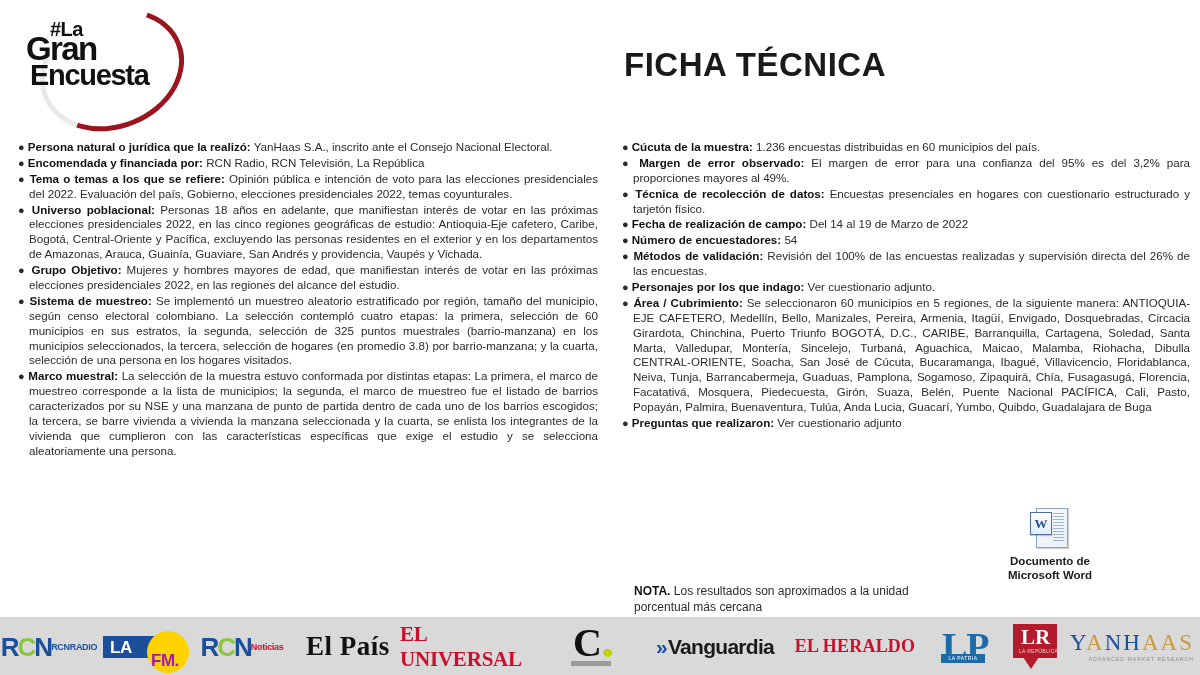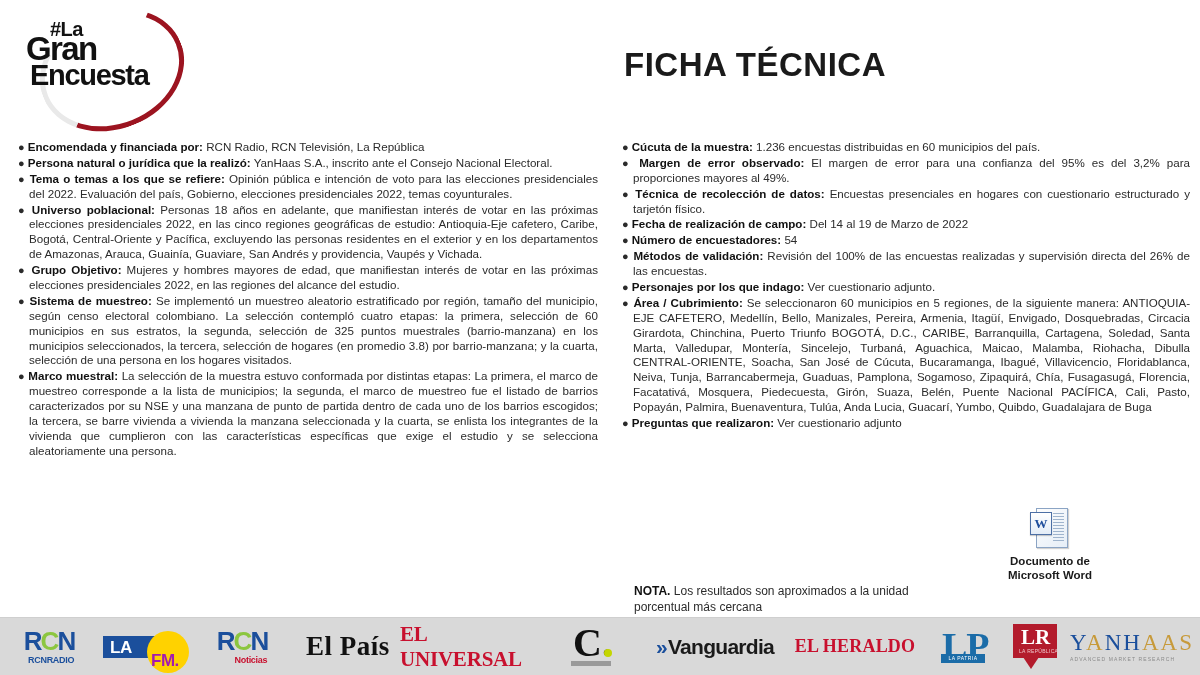--- a/index.html
+++ b/index.html
@@ -227,21 +227,21 @@
   .rcn-mark .c-green { color: #8cc63f; }
   .rcn-sub {
     font-size: 9px;
     font-weight: 700;
     letter-spacing: -0.3px;
     color: #1b4f9c;
     text-align: center;
     margin-top: 1px;
   }
   .rcn-sub.red { color: #c8102e; }
-  .stack { display: flex; flex-direction: column; align-items: flex-end; }
+  .stack { display: flex; flex-direction: row; align-items: center; }
 
   
   .lafm {
     position: relative;
     width: 96px; height: 32px;
     display: flex; align-items: center;
   }
   .lafm .bluebox {
     position: absolute; left: 0; top: 5px;
     width: 74px; height: 22px;
@@ -339,21 +339,21 @@
     position: absolute; left: 8px; top: 3px;
     font-family: "Liberation Serif", serif;
     font-size: 21px; font-weight: 700; color: #ffffff;
     line-height: 1;
   }
   .lr-logo .lr-sub {
     position: absolute; left: 6px; top: 24px;
     font-size: 5px; color: #f0c6cc; letter-spacing: 0.3px;
   }
   .yanhaas {
-    text-align: left;
+    text-align: right;
   }
   .yanhaas .yh {
     font-family: "Liberation Serif", serif;
     font-size: 23px;
     font-weight: 400;
     letter-spacing: 2px;
     line-height: 1;
     color: #1b4f9c;
   }
   .yanhaas .yh .gold { color: #c79a3a; }
@@ -377,22 +377,22 @@
       <span class="logo-enc">Encuesta</span>
     </div>
   </div>
 
   <div class="page-title">FICHA TÉCNICA</div>
 </div>
 
 <div class="columns">
 
   <div class="col col-left" id="col-left">
+      <p class="bullet-item"><span class="dot">● </span><span class="lbl">Persona natural o jurídica que la realizó:</span><span class="txt"> YanHaas S.A., inscrito ante el Consejo Nacional Electoral.</span></p>
       <p class="bullet-item"><span class="dot">● </span><span class="lbl">Encomendada y financiada por:</span><span class="txt"> RCN Radio, RCN Televisión, La República</span></p>
-      <p class="bullet-item"><span class="dot">● </span><span class="lbl">Persona natural o jurídica que la realizó:</span><span class="txt"> YanHaas S.A., inscrito ante el Consejo Nacional Electoral.</span></p>
       <p class="bullet-item"><span class="dot">● </span><span class="lbl">Tema o temas a los que se refiere:</span><span class="txt"> Opinión pública e intención de voto para las elecciones presidenciales del 2022. Evaluación del país, Gobierno, elecciones presidenciales 2022, temas coyunturales.</span></p>
       <p class="bullet-item"><span class="dot">● </span><span class="lbl">Universo poblacional:</span><span class="txt"> Personas 18 años en adelante, que manifiestan interés de votar en las próximas elecciones presidenciales 2022, en las cinco regiones geográficas de estudio: Antioquia-Eje cafetero, Caribe, Bogotá, Central-Oriente y Pacífica, excluyendo las personas residentes en el exterior y en los departamentos de Amazonas, Arauca, Guainía, Guaviare, San Andrés y providencia, Vaupés y Vichada.</span></p>
       <p class="bullet-item"><span class="dot">● </span><span class="lbl">Grupo Objetivo:</span><span class="txt"> Mujeres y hombres mayores de edad, que manifiestan interés de votar en las próximas elecciones presidenciales 2022, en las regiones del alcance del estudio.</span></p>
       <p class="bullet-item"><span class="dot">● </span><span class="lbl">Sistema de muestreo:</span><span class="txt"> Se implementó un muestreo aleatorio estratificado por región, tamaño del municipio, según censo electoral colombiano. La selección contempló cuatro etapas: la primera, selección de 60 municipios en sus estratos, la segunda, selección de 325 puntos muestrales (barrio-manzana) en los municipios seleccionados, la tercera, selección de hogares (en promedio 3.8) por barrio-manzana; y la cuarta, selección de una persona en los hogares visitados.</span></p>
       <p class="bullet-item"><span class="dot">● </span><span class="lbl">Marco muestral:</span><span class="txt"> La selección de la muestra estuvo conformada por distintas etapas: La primera, el marco de muestreo corresponde a la lista de municipios; la segunda, el marco de muestreo fue el listado de barrios caracterizados por su NSE y una manzana de punto de partida dentro de cada uno de los barrios escogidos; la tercera, se barre vivienda a vivienda la manzana seleccionada y la cuarta, se enlista los integrantes de la vivienda que cumplieron con las características específicas que exige el estudio y se selecciona aleatoriamente una persona.</span></p>
     </div>
   <div class="col col-right" id="col-right">
       <p class="bullet-item"><span class="dot">● </span><span class="lbl">Cúcuta de la muestra:</span><span class="txt"> 1.236 encuestas distribuidas en 60 municipios del país.</span></p>
       <p class="bullet-item"><span class="dot">● </span><span class="lbl">Margen de error observado:</span><span class="txt"> El margen de error para una confianza del 95%  es del 3,2% para proporciones mayores al 49%.</span></p>
       <p class="bullet-item"><span class="dot">● </span><span class="lbl">Técnica de recolección de datos:</span><span class="txt"> Encuestas presenciales en hogares con cuestionario estructurado y tarjetón físico.</span></p>

